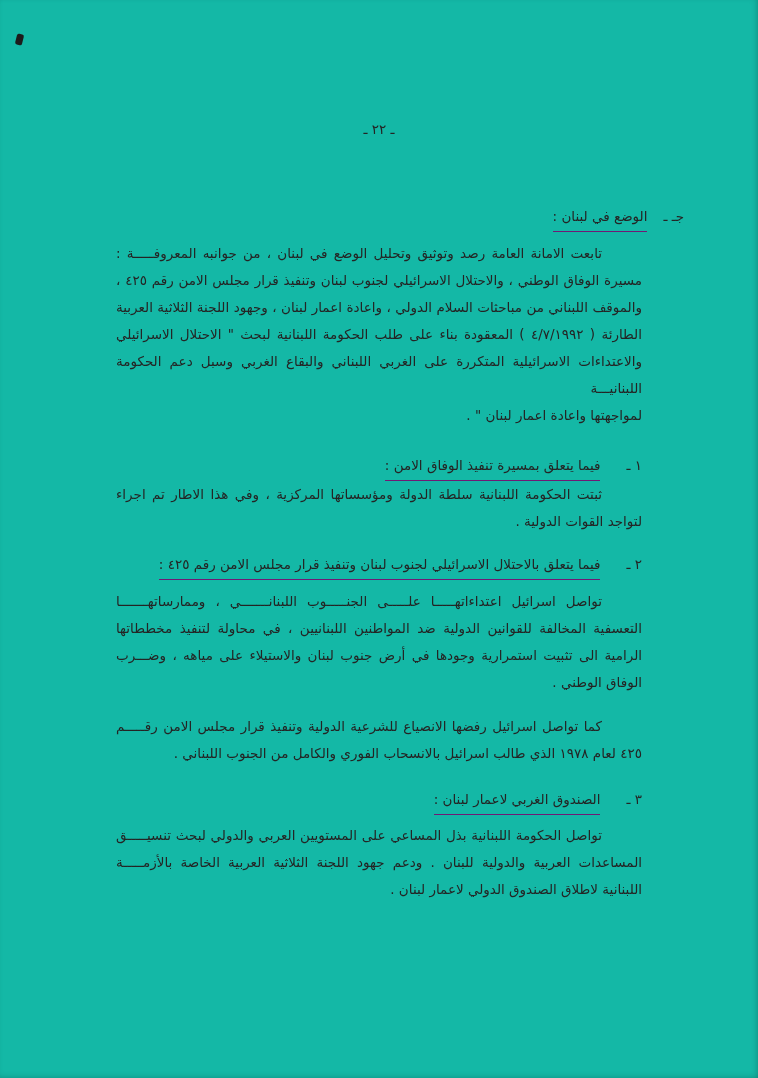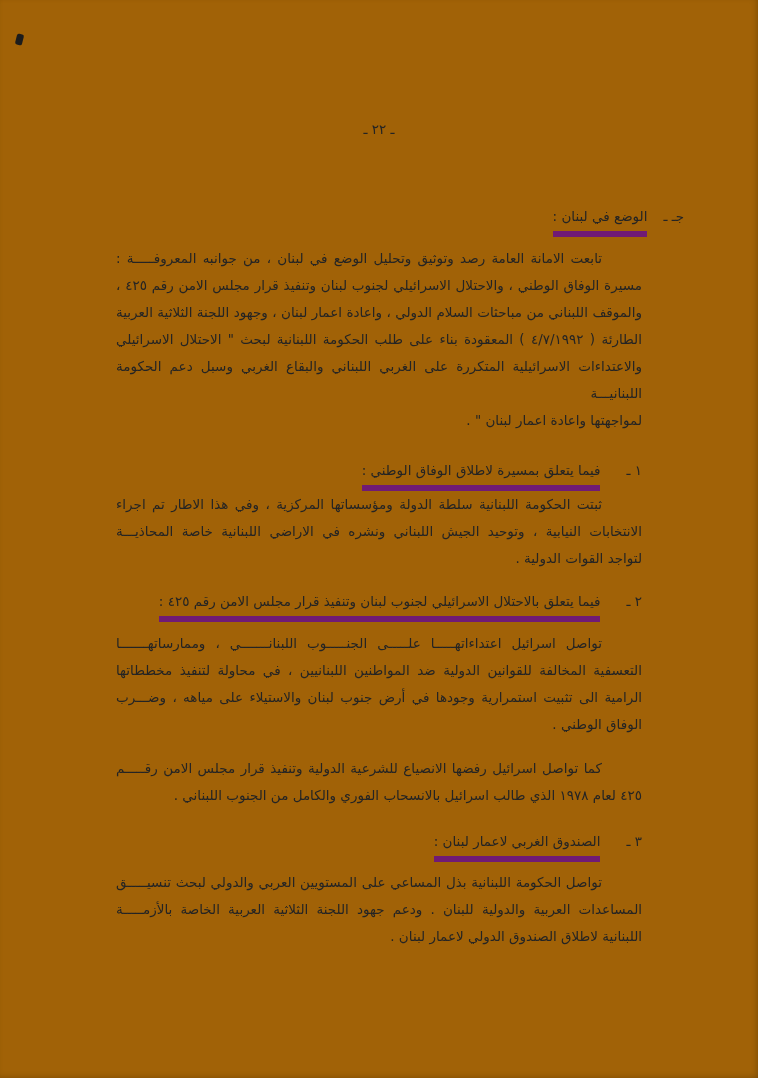--- a/index.html
+++ b/index.html
@@ -5,21 +5,21 @@
   * { margin: 0; padding: 0; box-sizing: border-box; }
   html, body { width: 758px; height: 1078px; }
   body {
     background: #d9d9d6;
     font-family: "DejaVu Sans", sans-serif;
   }
   .page {
     position: relative;
     width: 758px;
     height: 1078px;
-    background: #a16207;
+    background: #14b8a6;
     overflow: hidden;
     box-shadow: inset -4px 0 6px -3px rgba(0,0,0,0.18),
                 inset 0 -4px 6px -3px rgba(0,0,0,0.14);
   }
   .scan-artifact {
     position: absolute;
     left: 16px;
     top: 34px;
     width: 7px;
     height: 11px;
@@ -45,21 +45,21 @@
   .main-heading {
     margin-top: 60px;
     margin-right: -42px;
   }
   .marker {
     display: inline-block;
     margin-left: 16px;
   }
   .underlined {
     display: inline-block;
-    border-bottom: 6px solid #701a75;
+    border-bottom: 1px solid #701a75;
     padding-bottom: 1px;
   }
   .item-heading { }
   .item-number {
     display: inline-block;
     margin-left: 26px;
   }
   .para .line {
     text-align: justify;
     text-align-last: justify;
@@ -96,26 +96,25 @@
     <div class="para indent mt-intro">
         <div class="line">تابعت الامانة العامة رصد وتوثيق وتحليل الوضع في لبنان ، من جوانبه المعروفـــــة :</div>
         <div class="line">مسيرة الوفاق الوطني ، والاحتلال الاسرائيلي لجنوب لبنان وتنفيذ قرار مجلس الامن رقم ٤٢٥ ،</div>
         <div class="line">والموقف اللبناني من مباحثات السلام الدولي ، واعادة اعمار لبنان ، وجهود اللجنة الثلاثية العربية</div>
         <div class="line">الطارئة ( ٤/٧/١٩٩٢ ) المعقودة بناء على طلب الحكومة اللبنانية لبحث " الاحتلال الاسرائيلي</div>
         <div class="line">والاعتداءات الاسرائيلية المتكررة على الغربي اللبناني والبقاع الغربي وسبل دعم الحكومة اللبنانيـــة</div>
         <div class="line">لمواجهتها واعادة اعمار لبنان " .</div>
       </div>
 
     <div class="item-heading mt-h1">
-      <span class="item-number">١ ـ</span><span class="underlined">فيما يتعلق بمسيرة لاطلاق الوفاق الوطني :</span>
+      <span class="item-number">١ ـ</span><span class="underlined">فيما يتعلق بمسيرة تنفيذ الوفاق الامن :</span>
     </div>
 
     <div class="para indent mt-p1">
         <div class="line">ثبتت الحكومة اللبنانية سلطة الدولة ومؤسساتها المركزية ، وفي هذا الاطار تم اجراء</div>
-        <div class="line">الانتخابات النيابية ، وتوحيد الجيش اللبناني ونشره في الاراضي اللبنانية خاصة المحاذيـــة</div>
         <div class="line">لتواجد القوات الدولية .</div>
       </div>
 
     <div class="item-heading mt-h2">
       <span class="item-number">٢ ـ</span><span class="underlined">فيما يتعلق بالاحتلال الاسرائيلي لجنوب لبنان وتنفيذ قرار مجلس الامن رقم ٤٢٥ :</span>
     </div>
 
     <div class="para indent mt-p2a">
         <div class="line">تواصل اسرائيل اعتداءاتهـــــا علـــــى الجنـــــوب اللبنانـــــــي ، وممارساتهـــــــا</div>
         <div class="line">التعسفية المخالفة للقوانين الدولية ضد المواطنين اللبنانيين ، في محاولة لتنفيذ مخططاتها</div>

